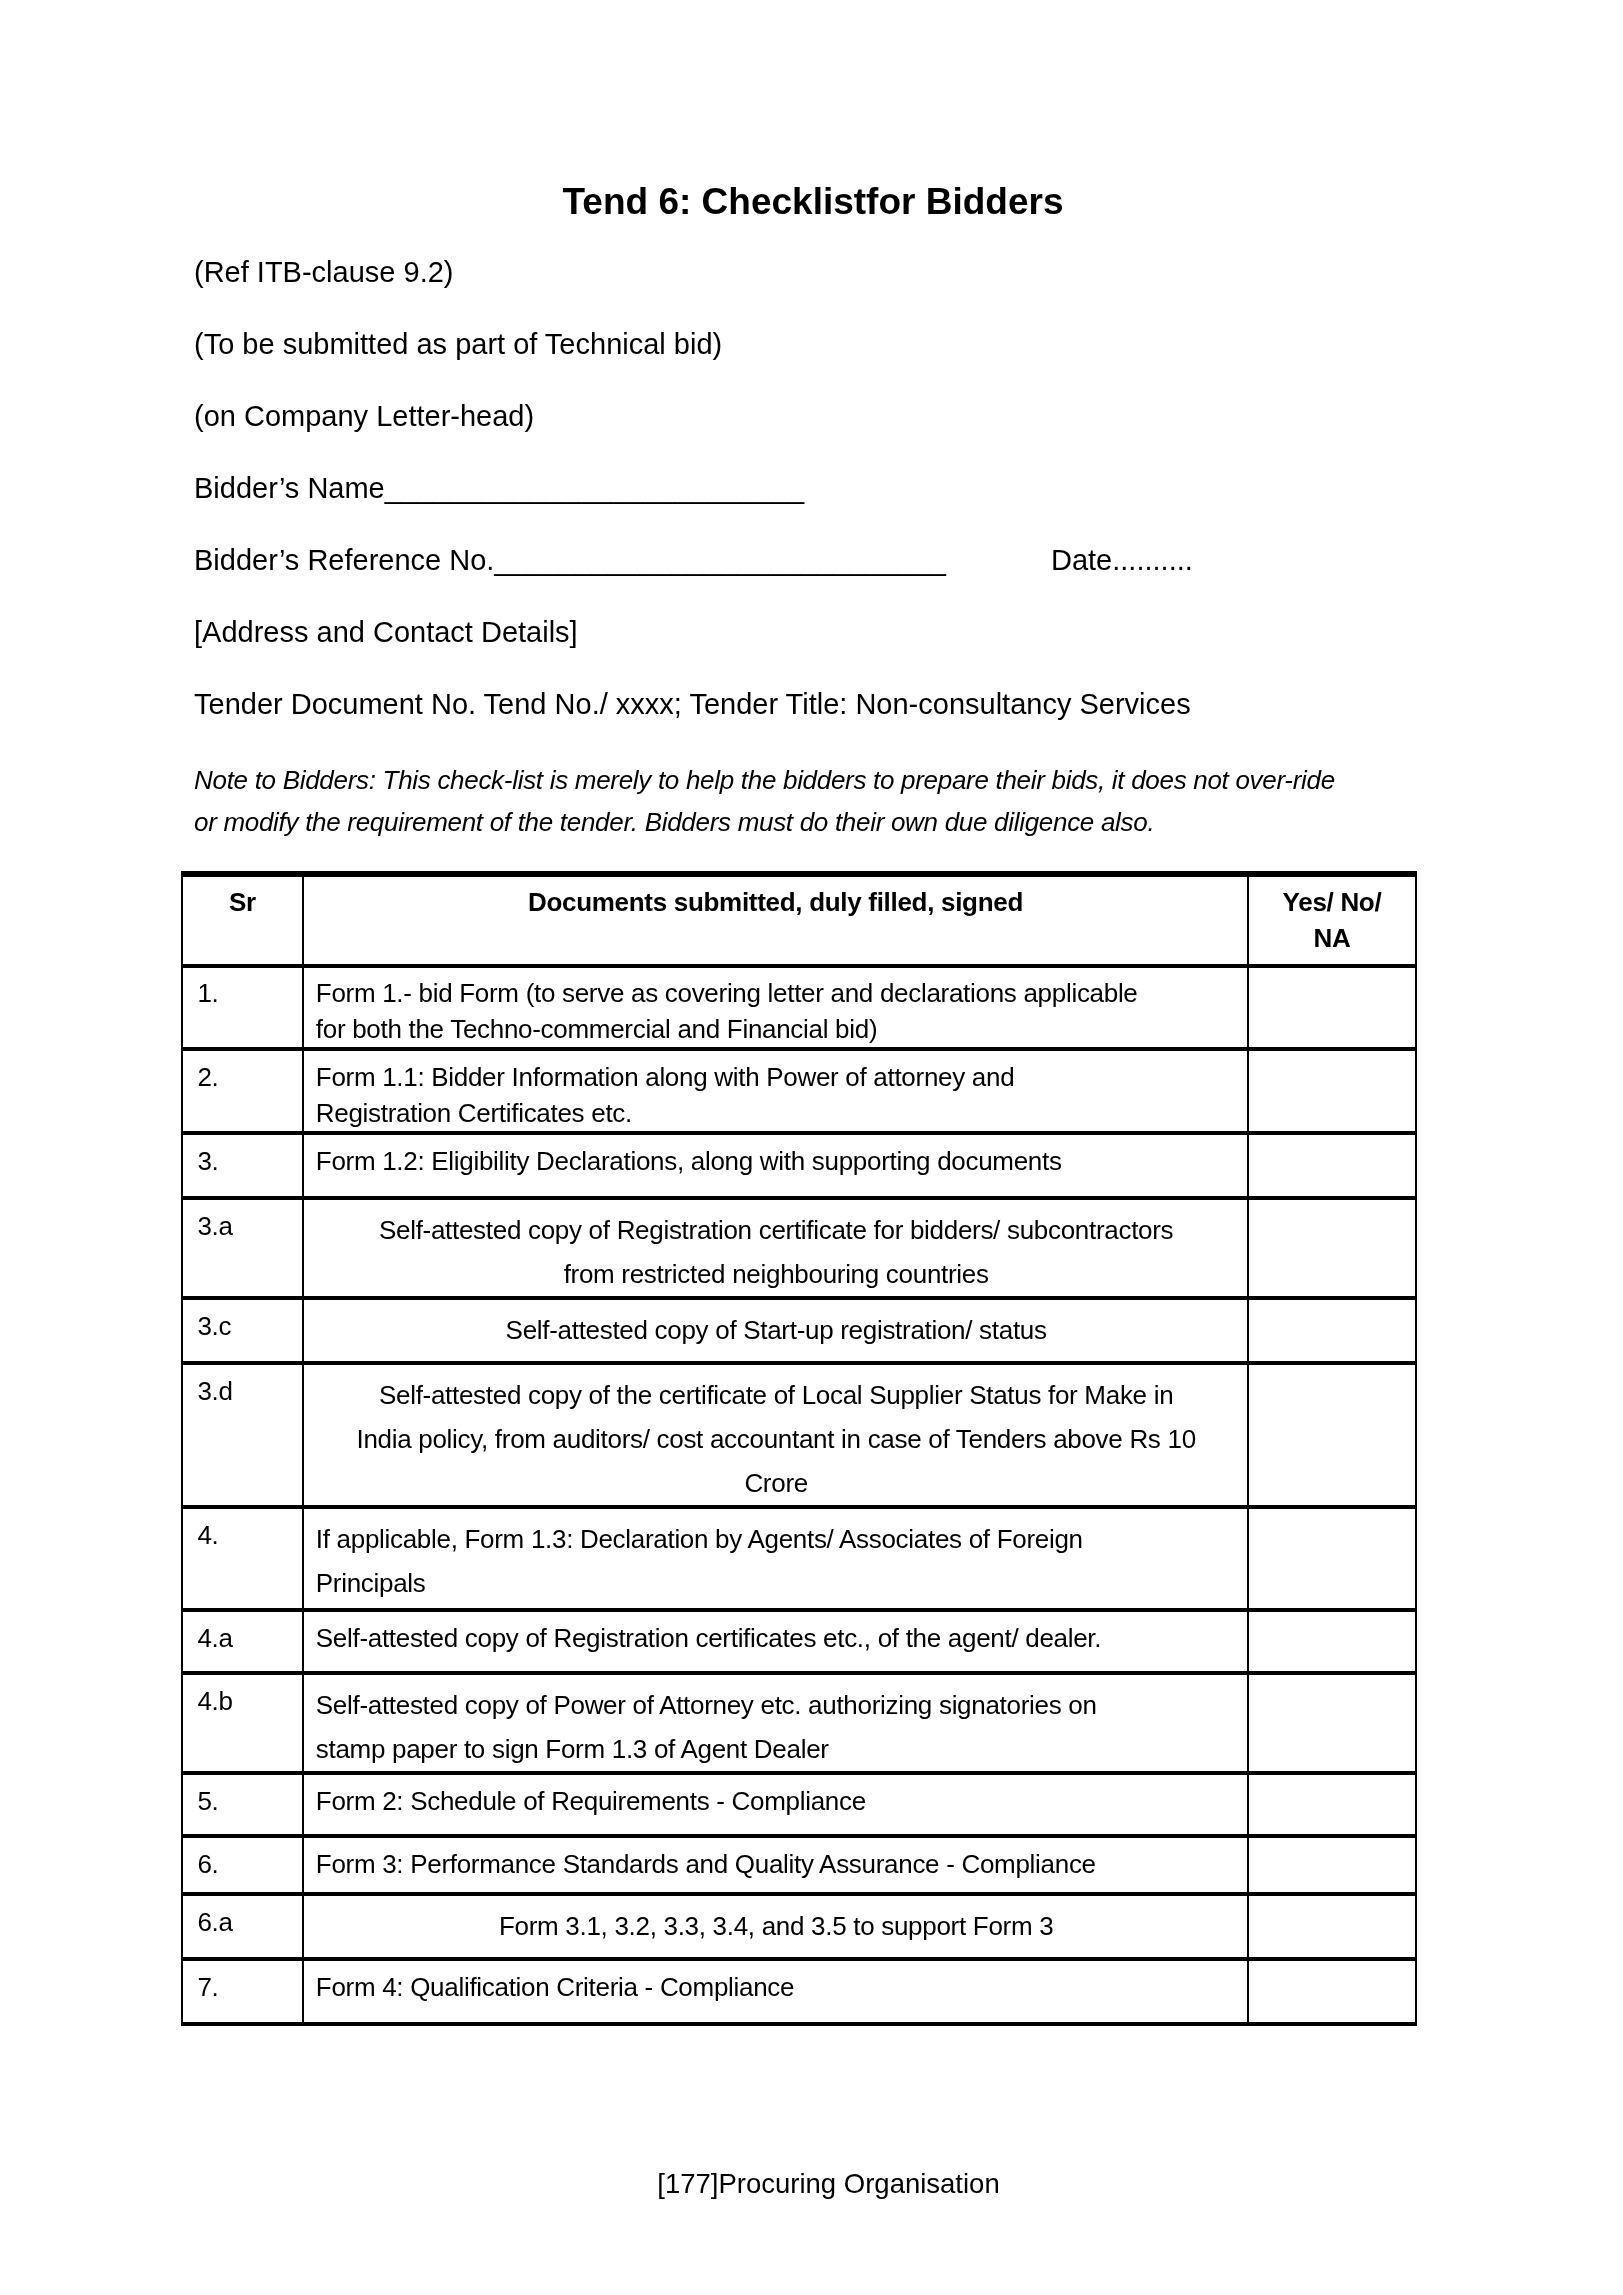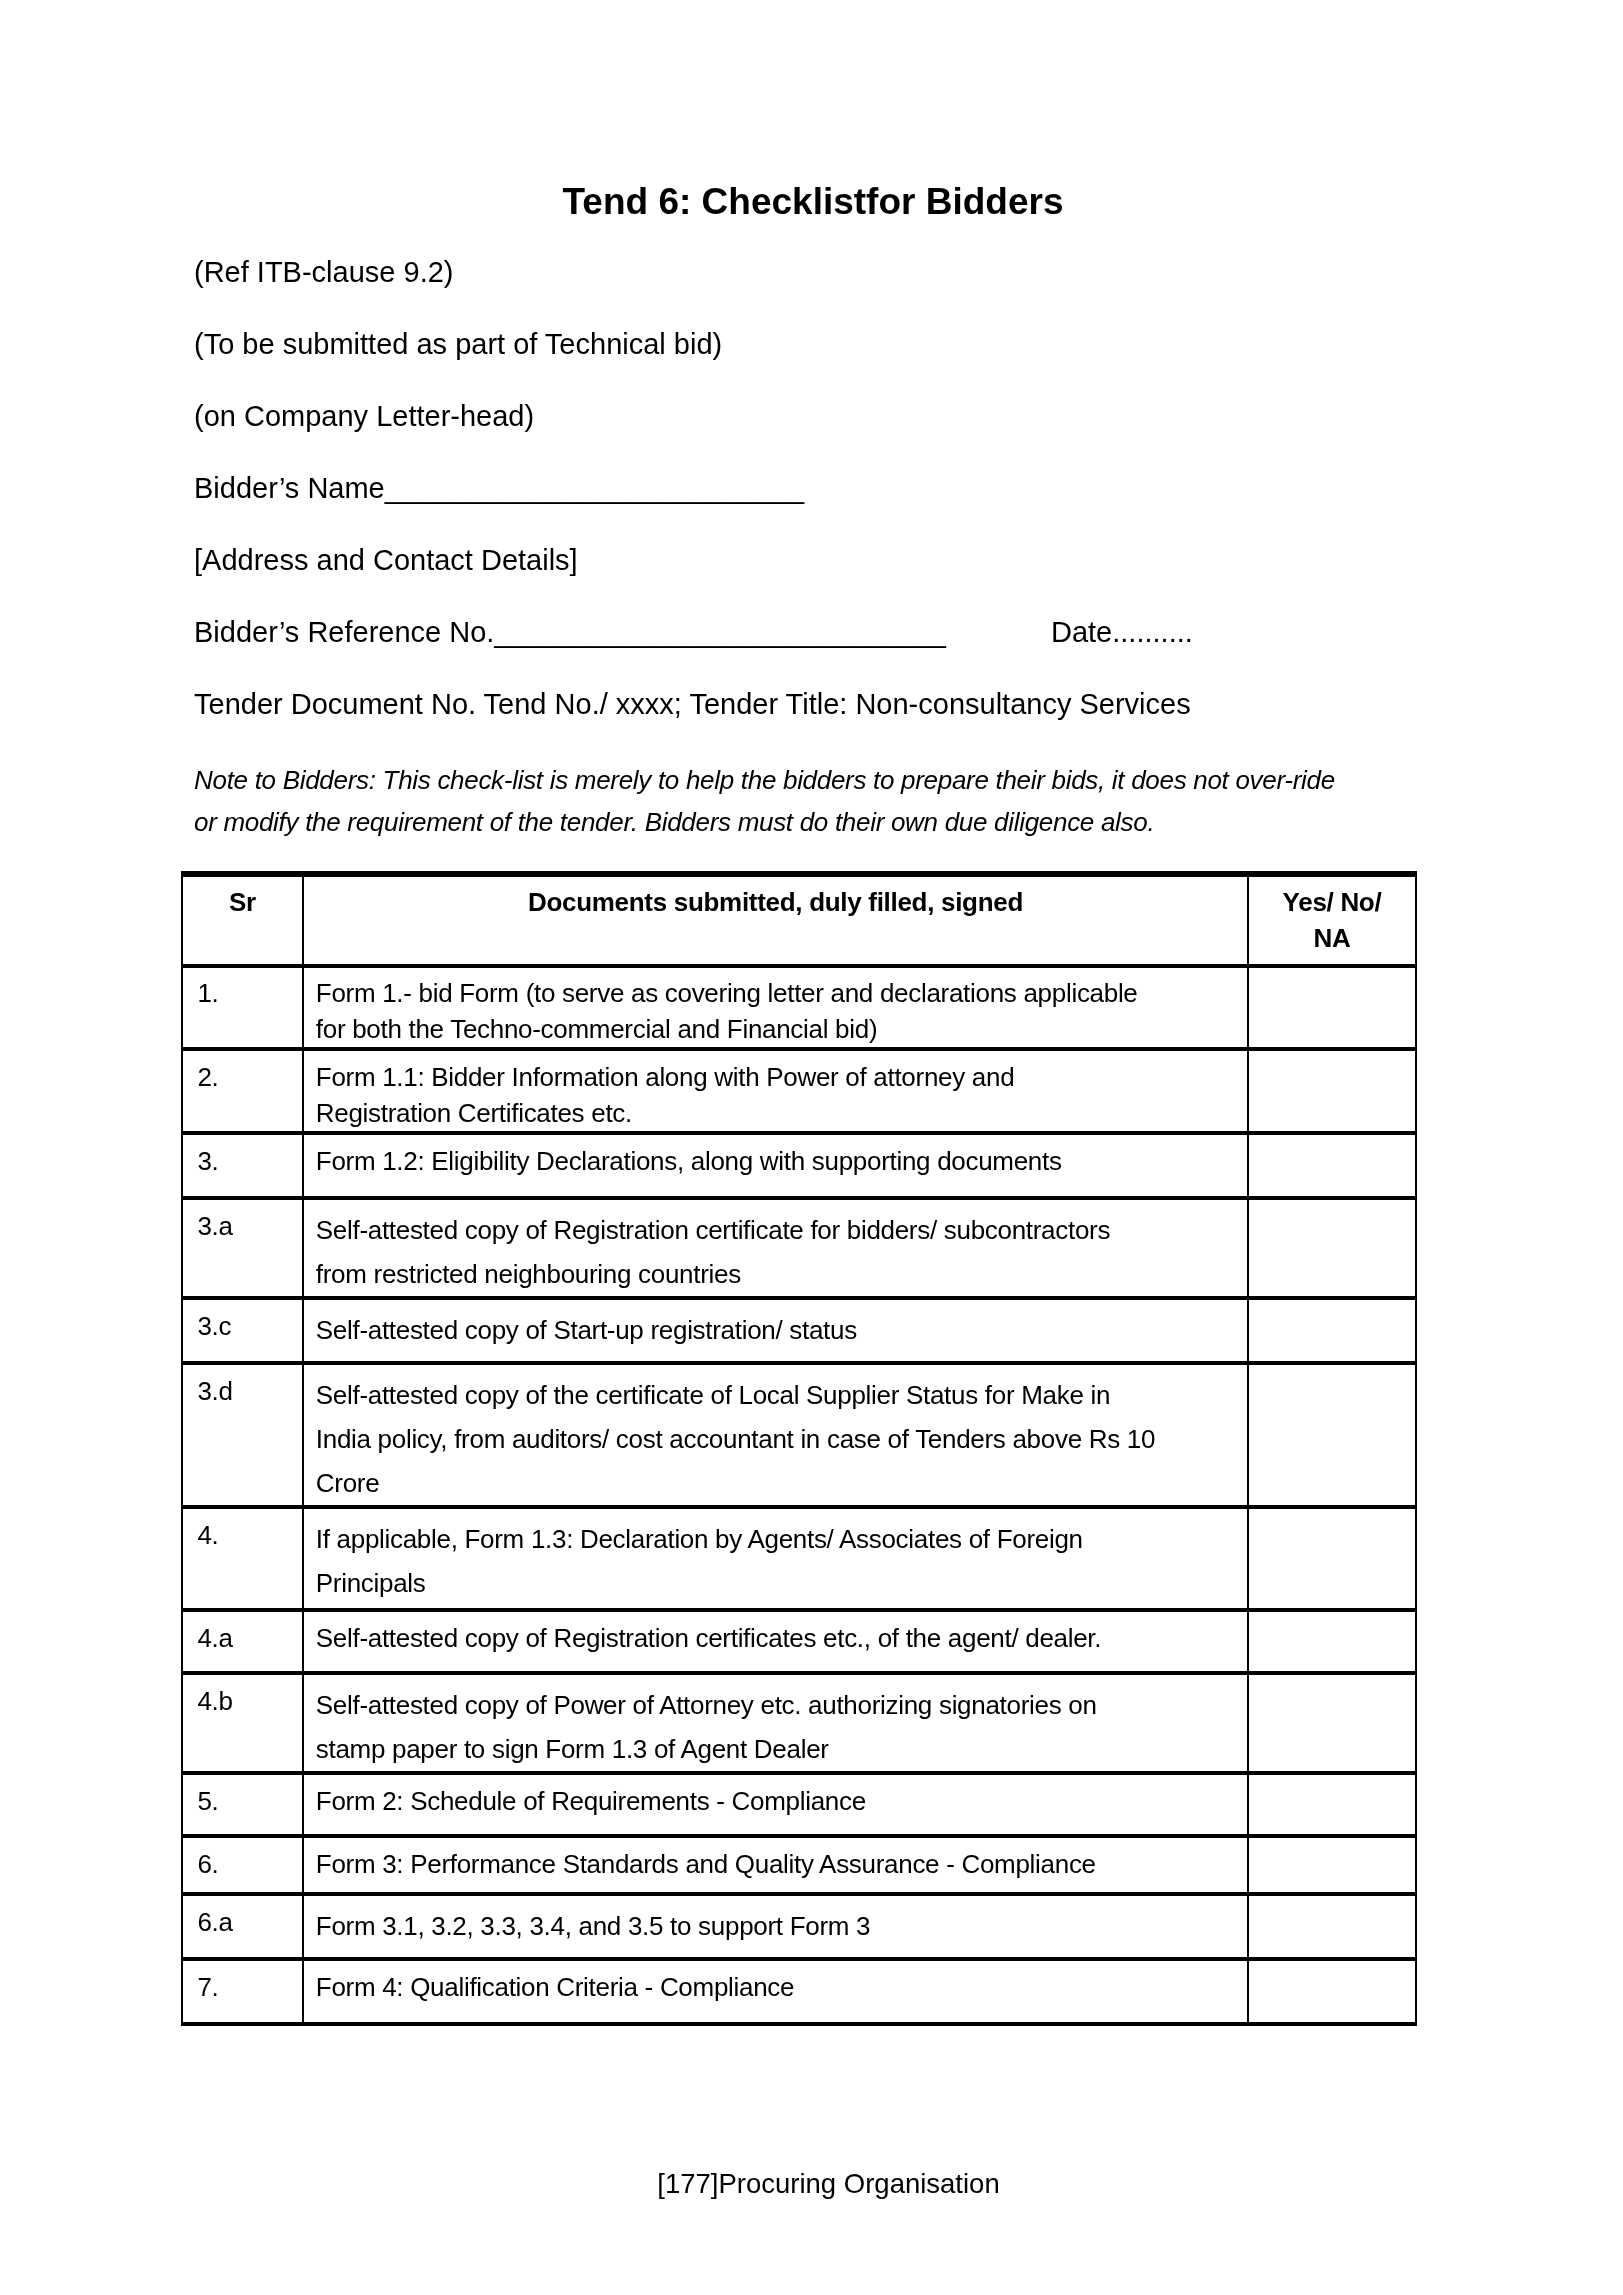--- a/index.html
+++ b/index.html
@@ -57,21 +57,21 @@
     padding:7.9px 11.8px 0 11.8px;
     line-height:36px;
     white-space:pre-line;
     overflow:hidden;
   }
   .col-sr{width:121px;}
   .col-doc{width:945px;}
   .col-status{width:168px;}
   .checklist th{font-weight:bold;text-align:center;}
   .checklist td.sr{padding-left:14.4px;}
-  tr.right td.doc{text-align:left;padding-right:10.5px;}
+  tr.right td.doc{text-align:center;padding-right:10.5px;}
   tr.lh-lg td.doc{line-height:44px;}
   .footer{
     position:absolute;
     top:2167px;
     left:220px;
     right:186px;
     display:flex;
     justify-content:center;
     font-size:27.5px;
     line-height:33px;
@@ -83,23 +83,23 @@
 <div class="page">
   <div class="content">
 
 
     <div class="title">Tend 6: Checklistfor Bidders</div>
 
     <p class="line first-line">(Ref ITB-clause 9.2)</p>
     <p class="line">(To be submitted as part of Technical bid)</p>
     <p class="line">(on Company Letter-head)</p>
     <p class="line">Bidder’s Name__________________________</p>
+    <p class="line ref-row"><span>Bidder’s Reference No.____________________________</span><span class="date">Date..........</span></p>
+
     <p class="line">[Address and Contact Details]</p>
-
-    <p class="line ref-row"><span>Bidder’s Reference No.____________________________</span><span class="date">Date..........</span></p>
 
     <p class="line">Tender Document No. Tend No./ xxxx; Tender Title: Non-consultancy Services</p>
 
     <div class="note">Note to Bidders: This check-list is merely to help the bidders to prepare their bids, it does not over-ride
 or modify the requirement of the tender. Bidders must do their own due diligence also.</div>
 
     <table class="checklist">
       <colgroup>
           <col class="col-sr">
           <col class="col-doc">

